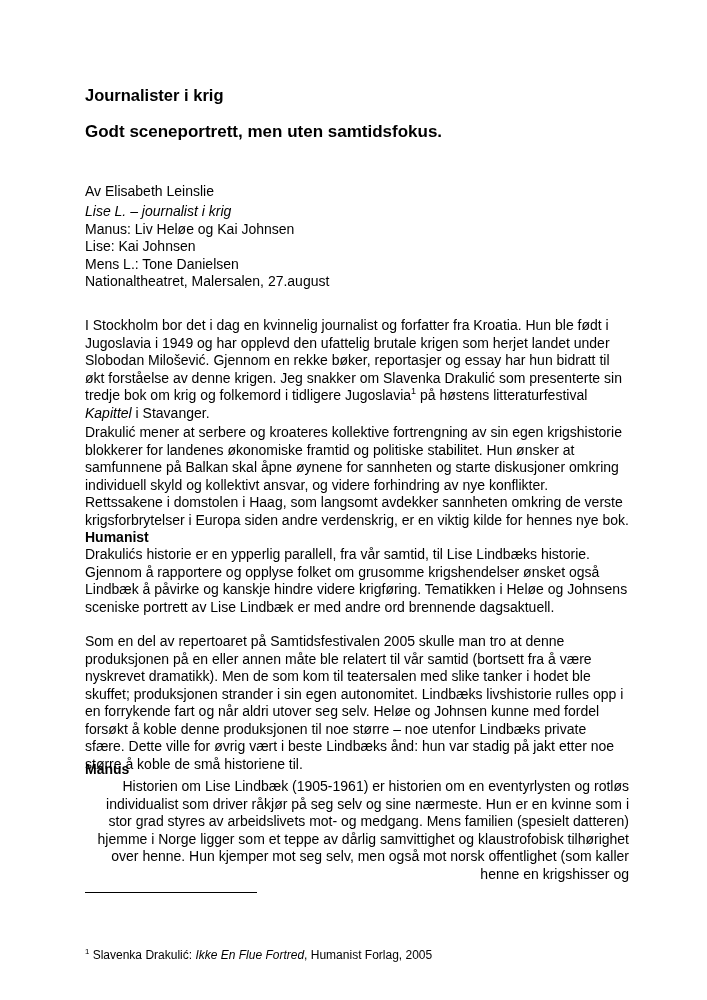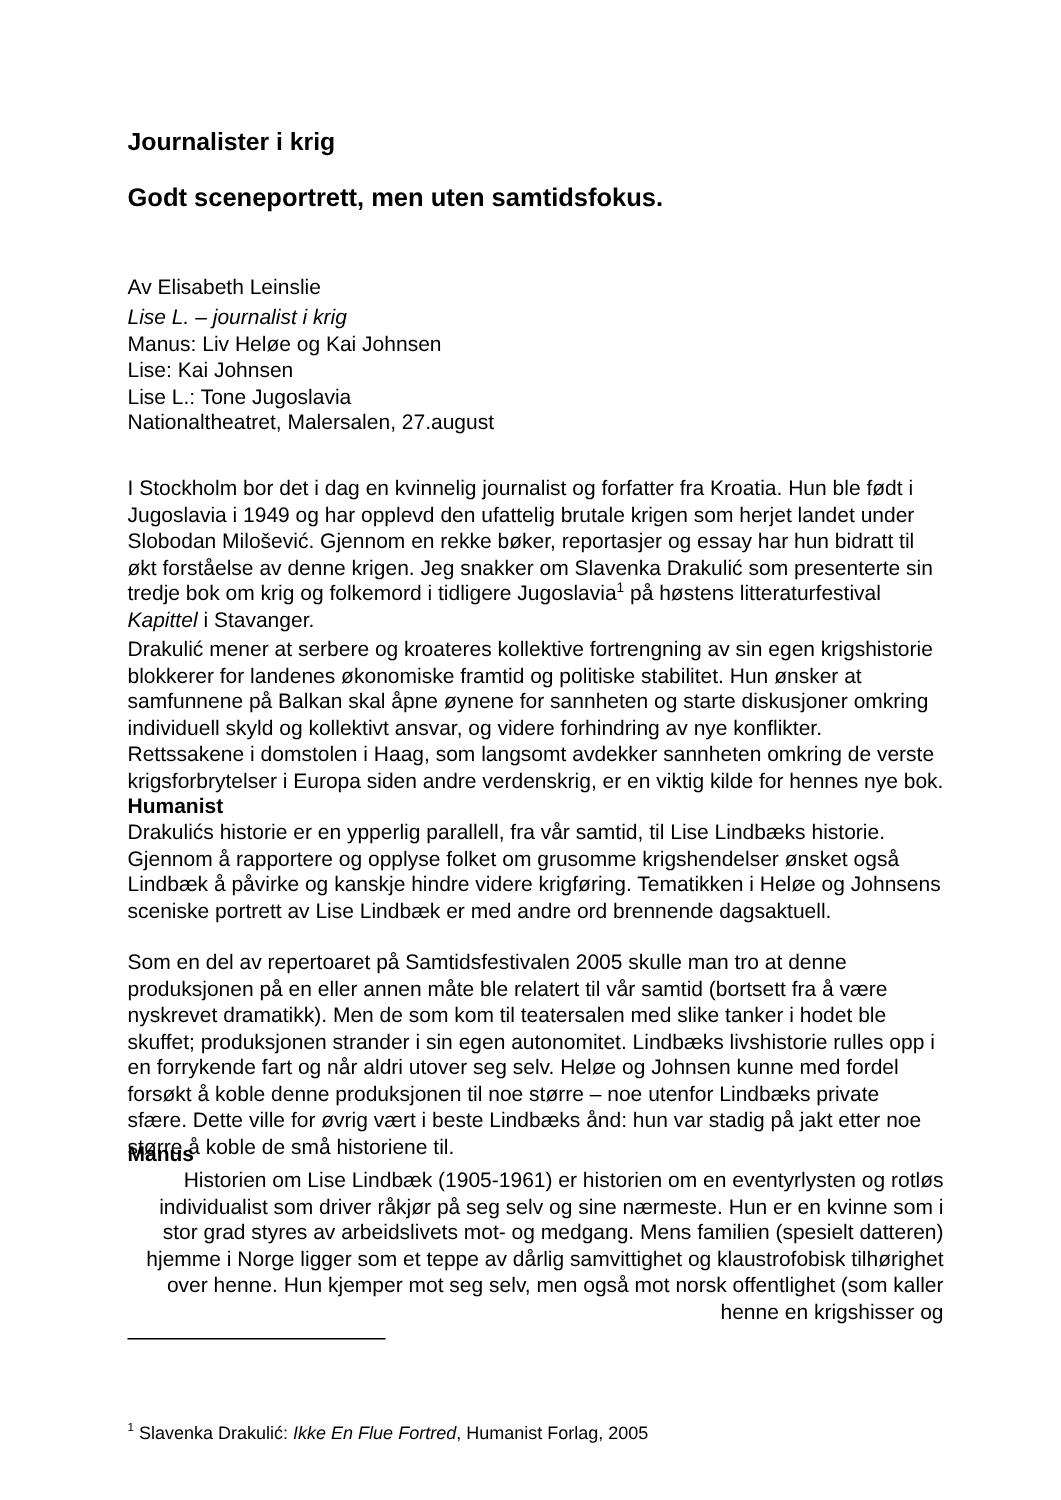--- a/index.html
+++ b/index.html
@@ -80,21 +80,21 @@
   <div class="block title">Journalister i krig</div>
 
   <div class="block subtitle">Godt sceneportrett, men uten samtidsfokus.</div>
 
   <div class="block byline">Av Elisabeth Leinslie</div>
 
   <div class="block credits">
     <div><span style="font-style: italic;">Lise L. – journalist i krig</span></div>
     <div><span>Manus: Liv Heløe og Kai Johnsen</span></div>
     <div><span>Lise: Kai Johnsen</span></div>
-    <div><span>Lise L.: Tone Jugoslavia</span></div>
+    <div><span>Mens L.: Tone Danielsen</span></div>
     <div><span>Nationaltheatret, Malersalen, 27.august</span></div>
   </div>
 
   <div class="block para-1"><span>I Stockholm bor det i dag en kvinnelig journalist og forfatter fra Kroatia. Hun ble født i Jugoslavia i 1949 og har opplevd den ufattelig brutale krigen som herjet landet under Slobodan Milošević. Gjennom en rekke bøker, reportasjer og essay har hun bidratt til økt forståelse av denne krigen. Jeg snakker om Slavenka Drakulić som presenterte sin tredje bok om krig og folkemord i tidligere Jugoslavia</span><sup>1</sup><span> på høstens litteraturfestival </span><span style="font-style: italic;">Kapittel</span><span> i Stavanger.</span></div>
 
   <div class="block para-2"><span>Drakulić mener at serbere og kroateres kollektive fortrengning av sin egen krigshistorie blokkerer for landenes økonomiske framtid og politiske stabilitet. Hun ønsker at samfunnene på Balkan skal åpne øynene for sannheten og starte diskusjoner omkring individuell skyld og kollektivt ansvar, og videre forhindring av nye konflikter. Rettssakene i domstolen i Haag, som langsomt avdekker sannheten omkring de verste krigsforbrytelser i Europa siden andre verdenskrig, er en viktig kilde for hennes nye bok.</span></div>
 
   <div class="block h-kobling">Humanist</div>
 
   <div class="block para-3"><span>Drakulićs historie er en ypperlig parallell, fra vår samtid, til Lise Lindbæks historie. Gjennom å rapportere og opplyse folket om grusomme krigshendelser ønsket også Lindbæk å påvirke og kanskje hindre videre krigføring. Tematikken i Heløe og Johnsens sceniske portrett av Lise Lindbæk er med andre ord brennende dagsaktuell.</span></div>

